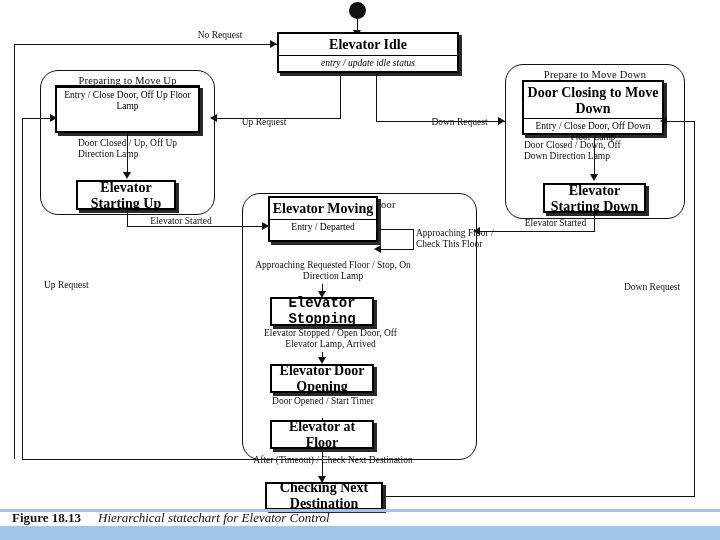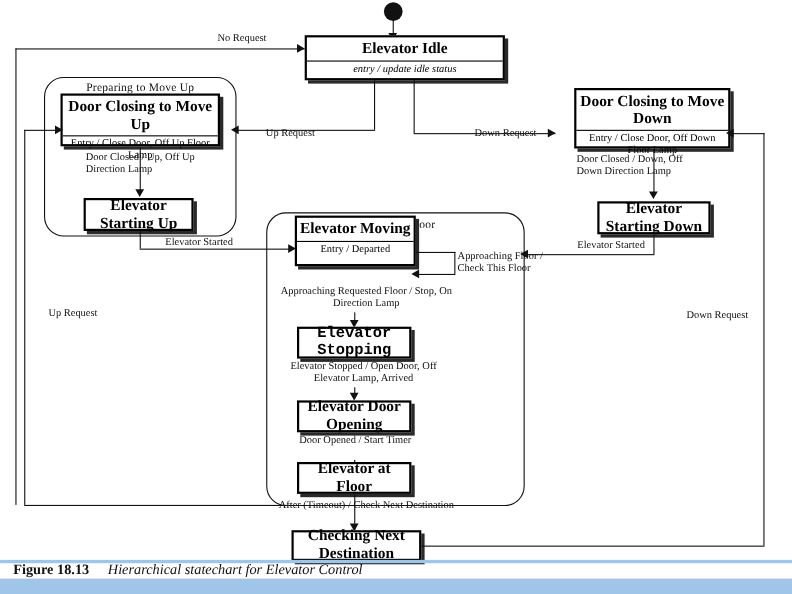--- a/index.html
+++ b/index.html
@@ -155,33 +155,35 @@
     <div class="name">Elevator Idle</div>
     <div class="divider"></div>
     <div class="body" style="font-style:italic;">entry / update idle status</div>
   </div>
 
   <div class="abs composite" style="left:40px; top:70px; width:175px; height:145px;">
     <div class="composite-title">Preparing to Move Up</div>
   </div>
 
   <div class="abs state" style="left:55px; top:85px; width:145px; height:48px;">
-    <div class="name">Door Closing to Move Up</div>
     <div class="divider"></div>
     <div class="body">Entry / Close Door, Off Up Floor Lamp</div>
   </div>
 
   <div class="abs state" style="left:76px; top:180px; width:100px; height:30px; justify-content:center;">
     <div class="name" style="padding-top:4px;">Elevator Starting Up</div>
   </div>
 
   <div class="ln lv" style="left:127px; top:134px; height:42px;"></div>
   <div class="arrow down" style="left:123px; top:172px;"></div>
   <div class="label left" style="left:78px; top:138px; width:110px;">Door Closed / Up, Off Up Direction Lamp</div>
 
+  <div class="abs composite" style="left:505px; top:64px; width:180px; height:155px;">
+    <div class="composite-title">Prepare to Move Down</div>
+  </div>
 
   <div class="abs state" style="left:543px; top:183px; width:103px; height:30px; justify-content:center;">
     <div class="name" style="padding-top:4px;">Elevator Starting Down</div>
   </div>
 
   <div class="abs state" style="left:522px; top:80px; width:142px; height:55px;">
     <div class="name">Door Closing to Move Down</div>
     <div class="divider"></div>
     <div class="body">Entry / Close Door, Off Down Floor Lamp</div>
   </div>

